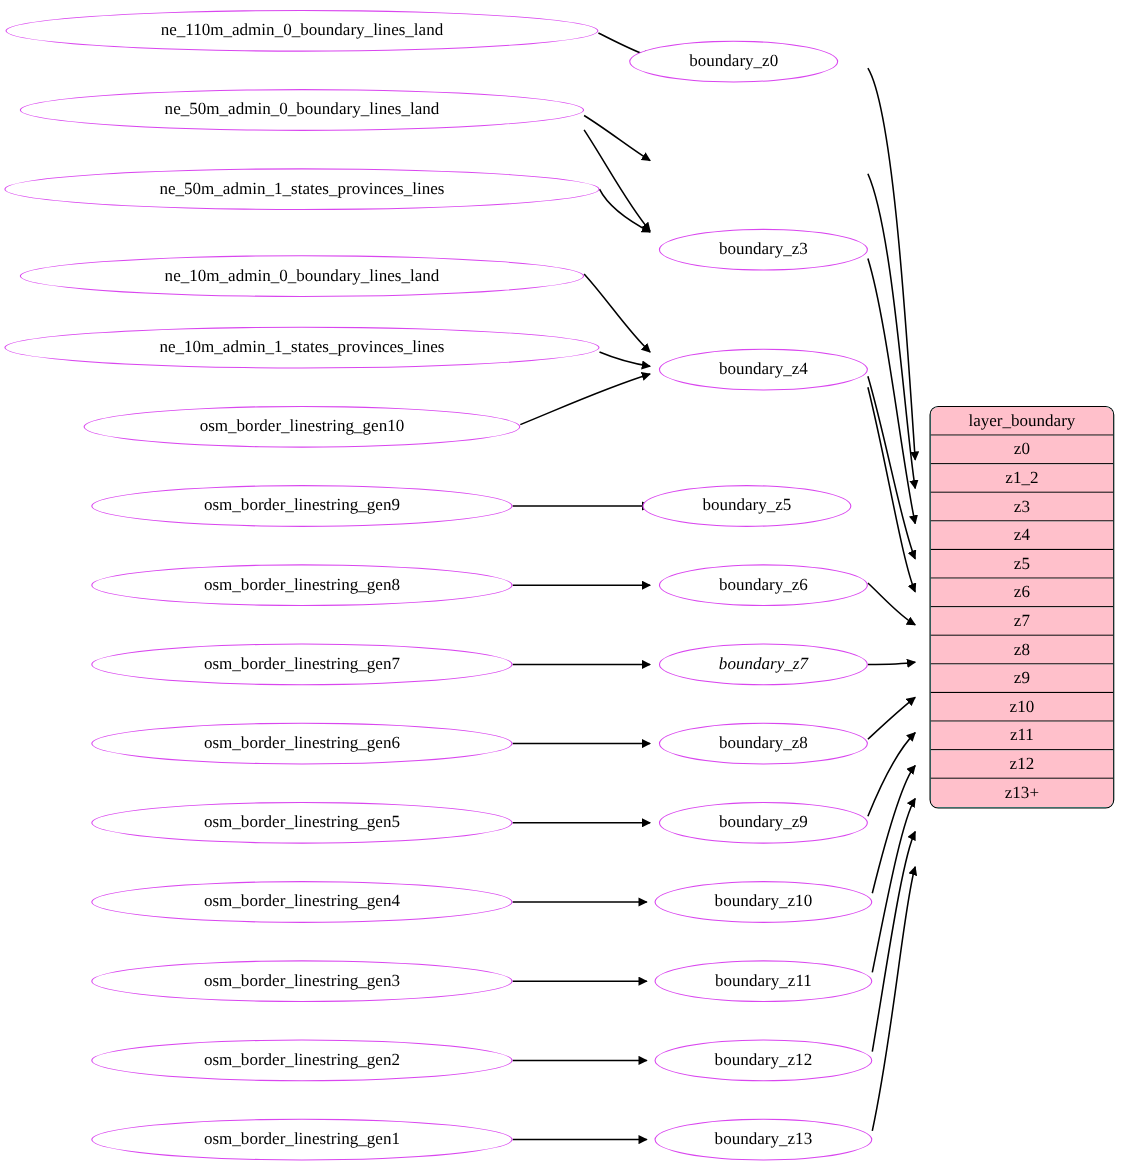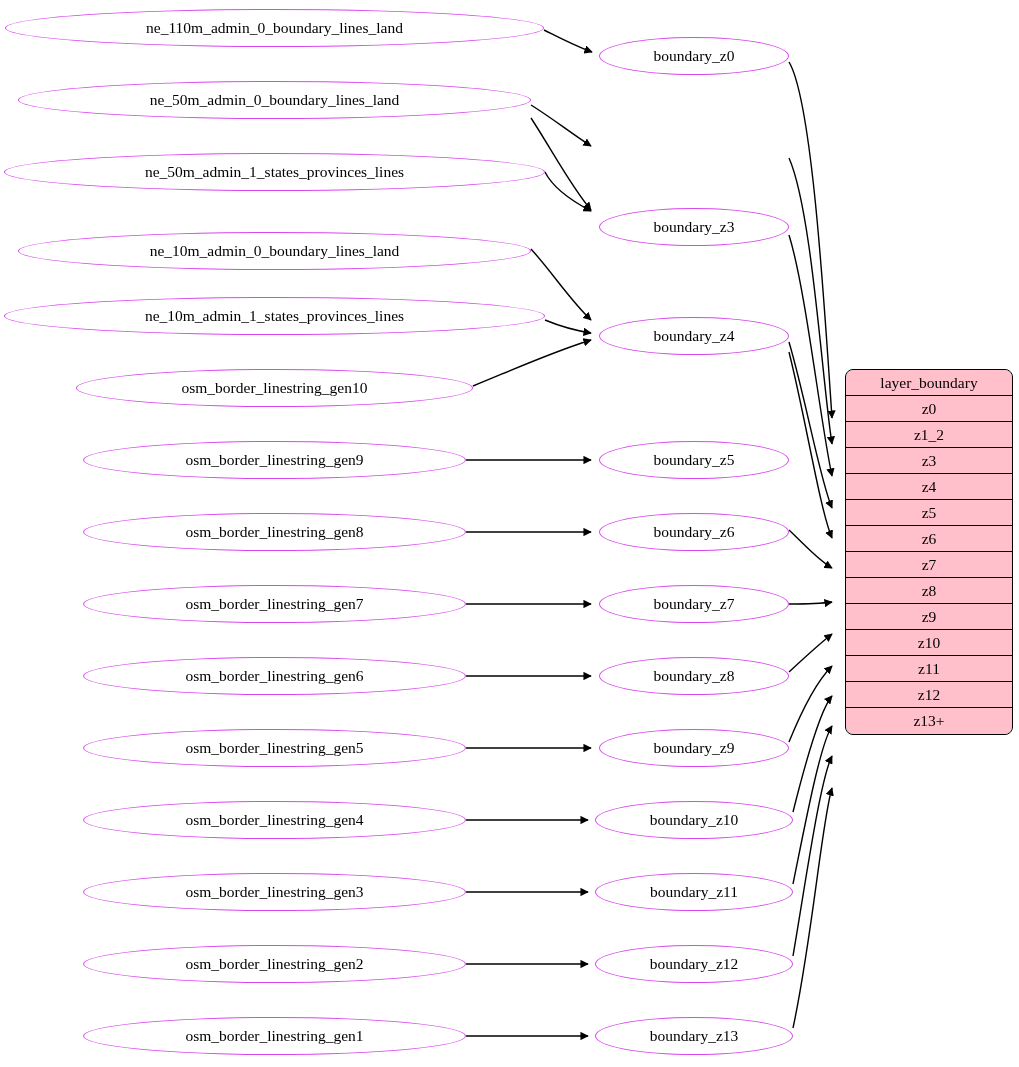--- a/index.html
+++ b/index.html
@@ -144,36 +144,36 @@
   <div class="node" style="left:83px; top:873px; width:383px; height:38px;">
     <span>osm_border_linestring_gen3</span>
   </div>
   <div class="node" style="left:83px; top:945px; width:383px; height:38px;">
     <span>osm_border_linestring_gen2</span>
   </div>
   <div class="node" style="left:83px; top:1017px; width:383px; height:38px;">
     <span>osm_border_linestring_gen1</span>
   </div>
 
-  <div class="node" style="left:599px; top:37px; width:190px; height:38px;">
+  <div class="node" style="left:572px; top:37px; width:190px; height:38px;">
     <span>boundary_z0</span>
   </div>
   <div class="node" style="left:599px; top:208px; width:190px; height:38px;">
     <span>boundary_z3</span>
   </div>
   <div class="node" style="left:599px; top:317px; width:190px; height:38px;">
     <span>boundary_z4</span>
   </div>
-  <div class="node" style="left:599px; top:441px; width:190px; height:38px;">
+  <div class="node" style="left:584px; top:441px; width:190px; height:38px;">
     <span>boundary_z5</span>
   </div>
   <div class="node" style="left:599px; top:513px; width:190px; height:38px;">
     <span>boundary_z6</span>
   </div>
-  <div class="node" style="left:599px; top:585px; width:190px; height:38px;">
+  <div class="node" style="left:599px; top:585px; width:190px; height:38px;font-style:italic;">
     <span>boundary_z7</span>
   </div>
   <div class="node" style="left:599px; top:657px; width:190px; height:38px;">
     <span>boundary_z8</span>
   </div>
   <div class="node" style="left:599px; top:729px; width:190px; height:38px;">
     <span>boundary_z9</span>
   </div>
   <div class="node" style="left:595px; top:801px; width:198px; height:38px;">
     <span>boundary_z10</span>

